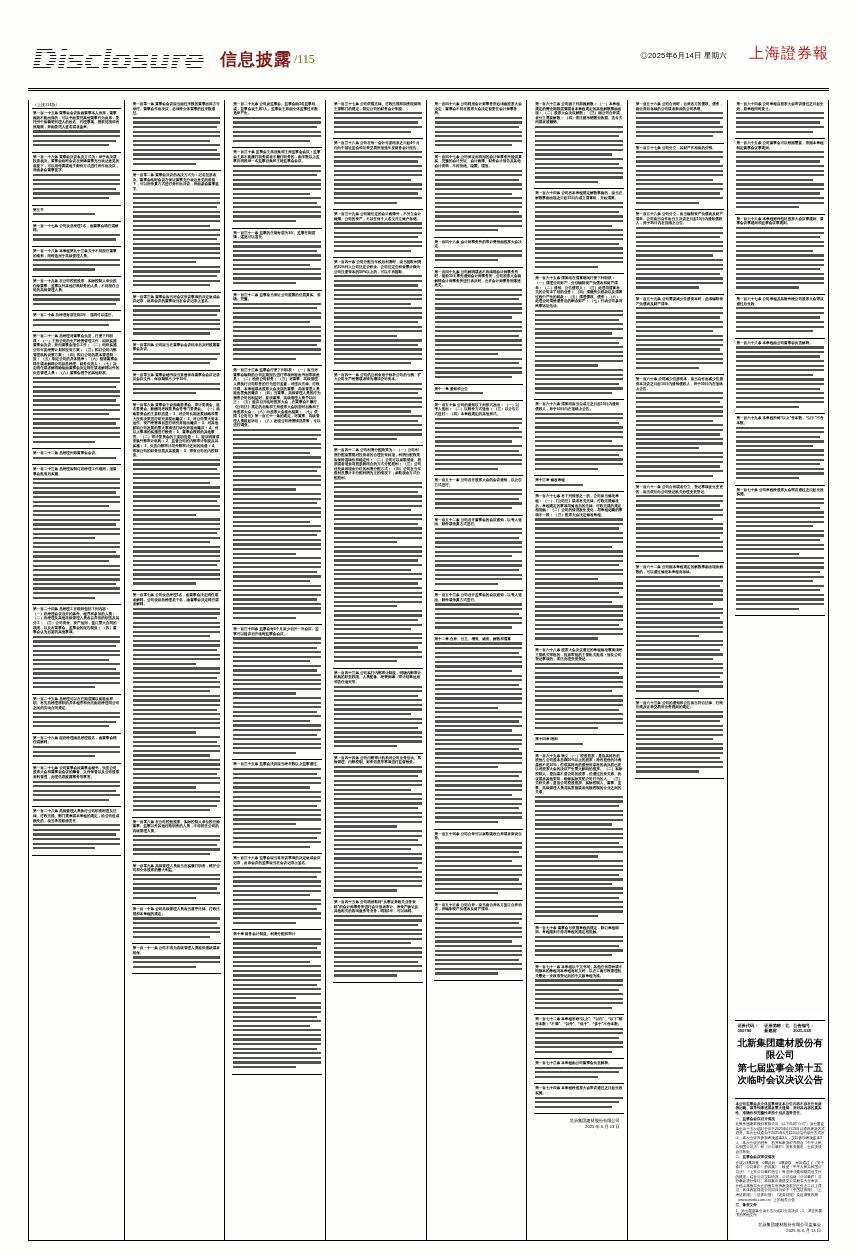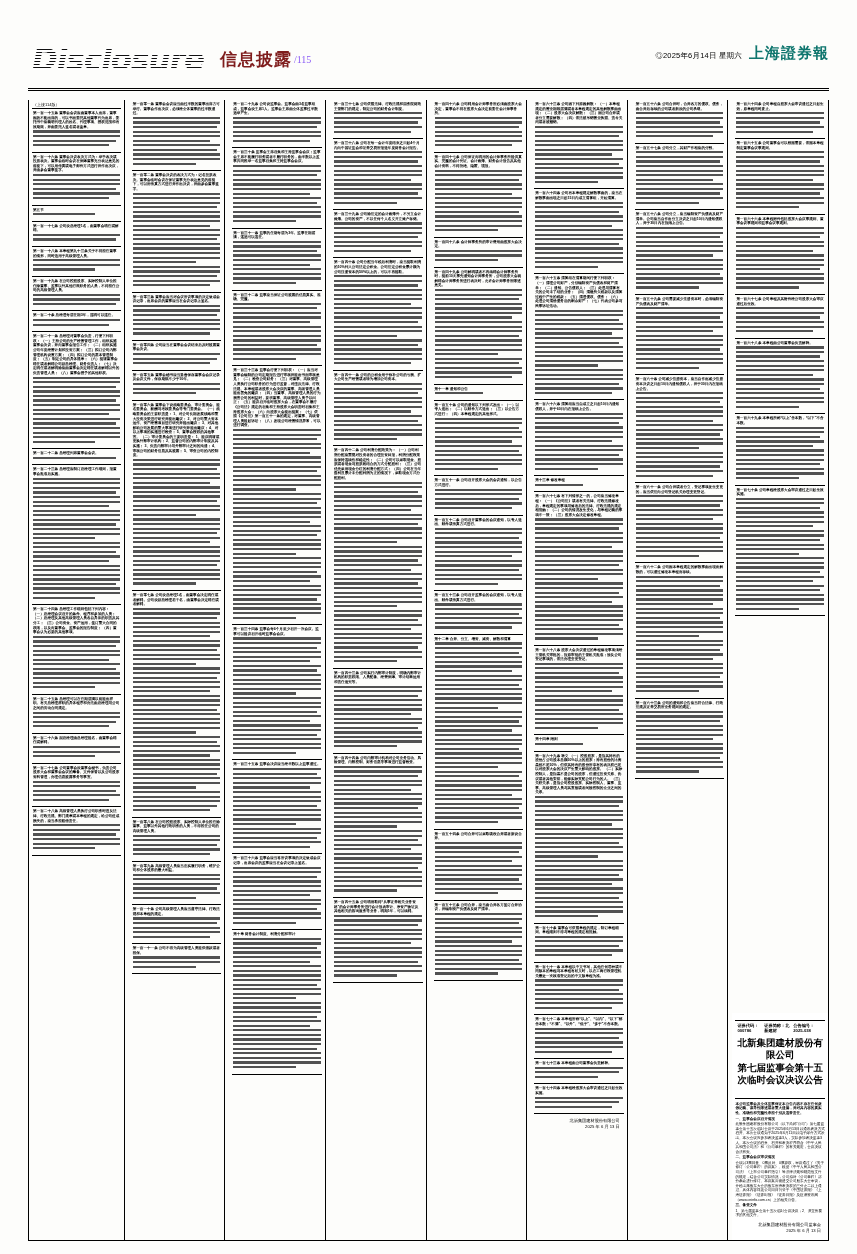--- a/index.html
+++ b/index.html
@@ -58,42 +58,42 @@
   .masthead-cn {
     font-family: "DejaVu Sans", sans-serif;
     font-weight: bold;
     font-size: 17px;
     margin-left: 14px;
     color: #7f1d1d;
     letter-spacing: 1px;
   }
   .masthead-page {
     font-family: "Liberation Serif", serif;
-    font-size: 10px;
+    font-size: 12px;
     margin-left: 2px;
-    color: #8b5cf6;
+    color: #4d7c0f;
   }
   .masthead-right {
     position: absolute;
     right: 28px; top: 44px;
     display: flex;
     align-items: baseline;
-    gap: 7px;
+    gap: 22px;
   }
   .masthead-date {
     font-size: 7.5px;
     color: #000;
     letter-spacing: 0.2px;
   }
   .masthead-paper {
     font-family: "DejaVu Serif", serif;
-    font-weight: bold;
+    font-weight: normal;
     font-size: 15px;
     letter-spacing: 1px;
-    color: #0f766e;
+    color: #b91c1c;
   }
   .rule-top {
     position: absolute;
     left: 28px; top: 88px;
     width: 801px;
     height: 1px;
     background: #000;
   }
   .rule-top2 {
     position: absolute;

